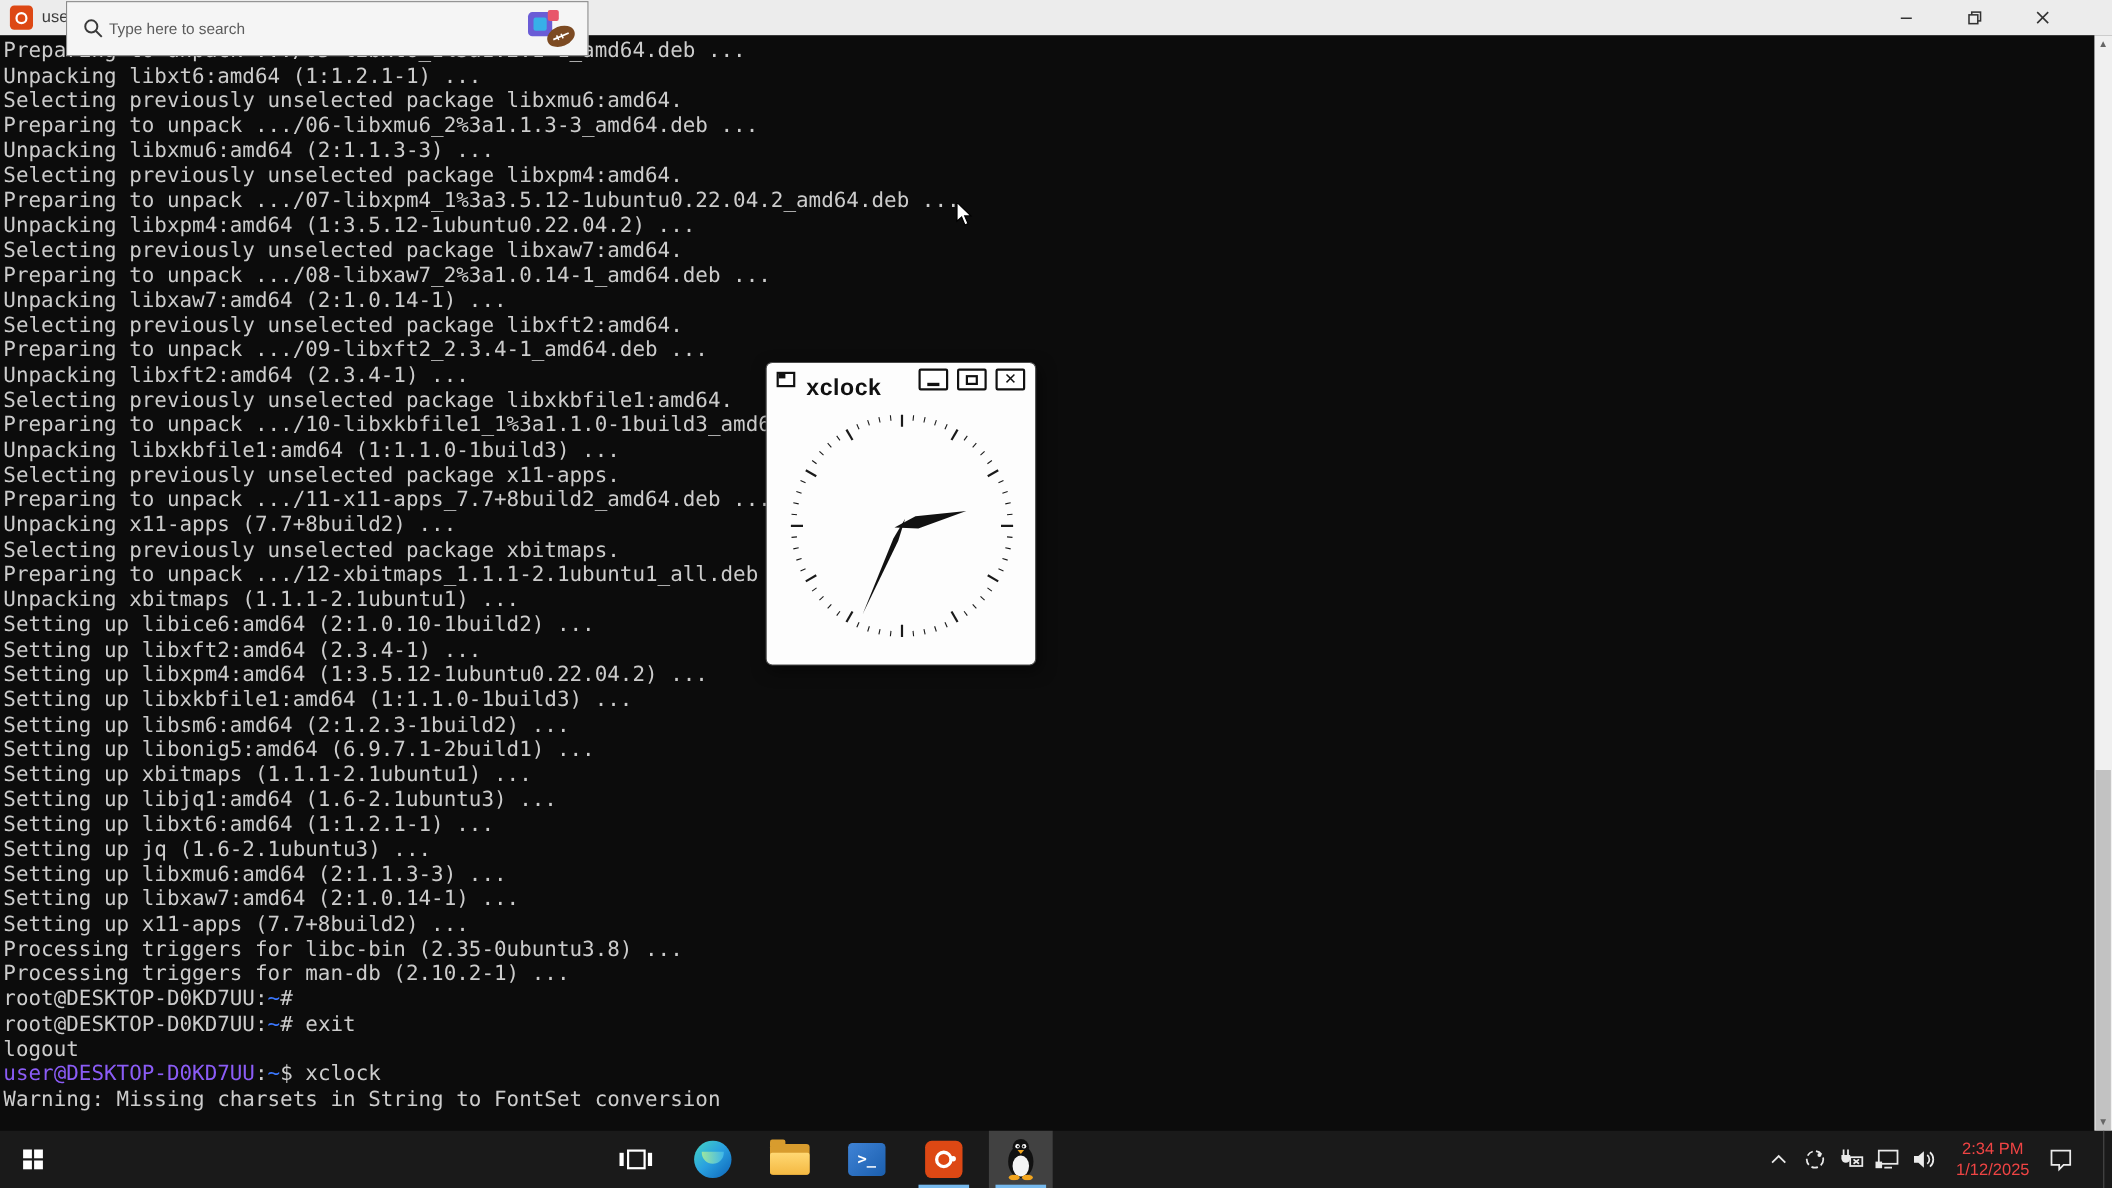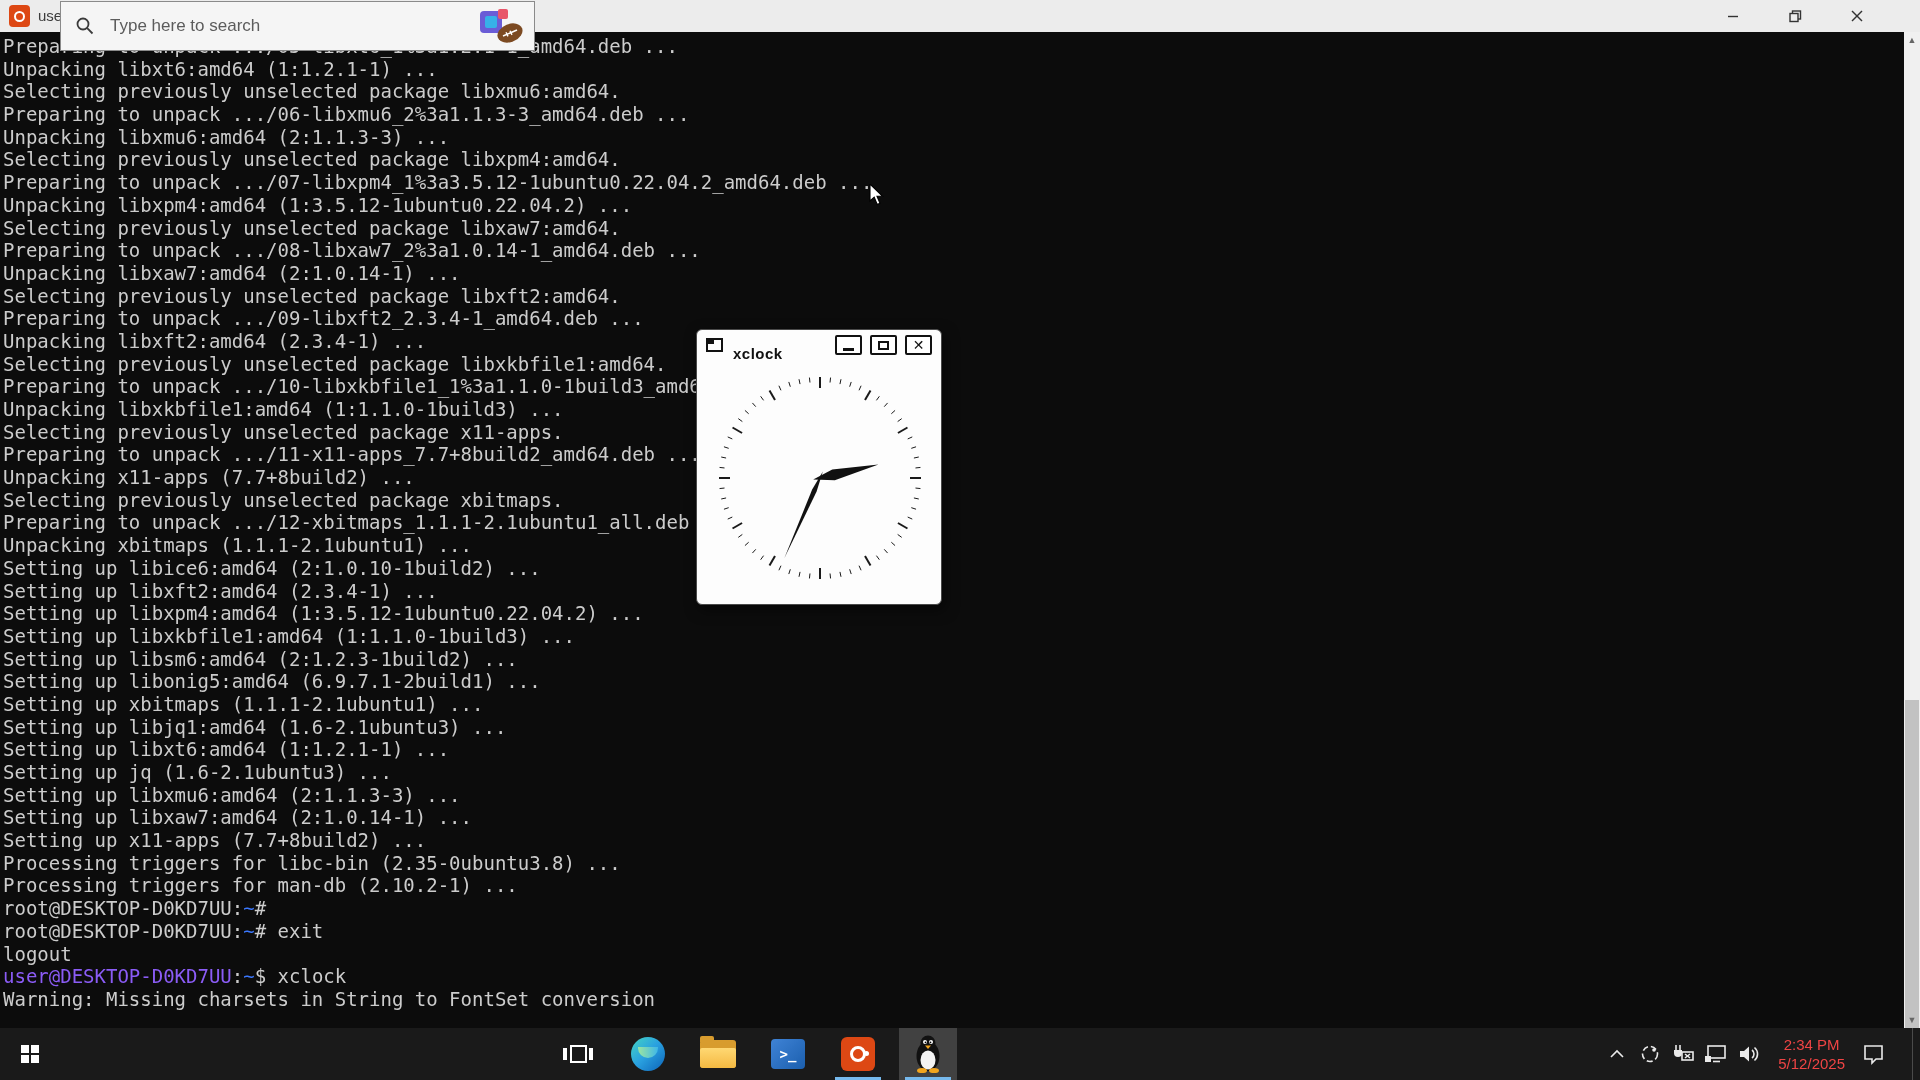--- a/index.html
+++ b/index.html
@@ -25,38 +25,38 @@
   
   .sbar { position:absolute; right:0; top:32px; width:16px; height:996px; background:#f0f0f0; }
   .sarrow { position:absolute; left:0; width:16px; height:16px; color:#666; font-size:9px; text-align:center; line-height:16px; }
   .sthumb { position:absolute; left:1px; width:14px; top:668px; height:328px; background:#c2c2c2; }
 
   
   .xwin { position:absolute; left:696px; top:329px; width:246px; height:276px; background:#fdfdfd; border:1px solid #4a4a4a; border-radius:6px; box-shadow:3px 5px 14px rgba(0,0,0,.5); }
   .xtitle { position:absolute; left:0; top:0; width:100%; height:30px; display:flex; align-items:center; padding:0 9px; }
   .xico { width:17px; height:14px; border:2px solid #111; position:relative; }
   .xico::after { content:""; position:absolute; left:0; top:0; width:6px; height:4px; background:#111; }
-  .xname { font-size:15px; font-weight:bold; color:#111; margin-left:10px; letter-spacing:.5px;margin-top:16px; }
+  .xname { font-size:21px; font-weight:bold; color:#111; margin-left:10px; letter-spacing:.5px;margin-top:16px; }
   .xbtns { margin-left:auto; display:flex; gap:8px; }
   .xb { width:27px; height:20px; border:2px solid #111; border-radius:2px; background:#fff; display:flex; align-items:center; justify-content:center; }
   .xb .minbar { width:11px; height:3px; background:#111; margin-top:9px; }
   .xb .maxbox { width:11px; height:9px; border:2px solid #111; }
   .xb .xx { font-size:14px; font-weight:bold; color:#111; line-height:1; font-family:"DejaVu Sans",sans-serif; }
   .xface { position:absolute; left:0; top:30px; }
 
   
   .cursor { position:absolute; left:869px; top:184px; z-index:50; }
 
   
   .taskbar { position:absolute; left:0; top:1028px; width:1920px; height:52px; background:#1a1a1a; display:flex; align-items:stretch; z-index:40; }
   .startbtn { width:60px; display:flex; align-items:center; justify-content:center; }
   .winlogo { display:grid; grid-template-columns:8px 8px; grid-template-rows:8px 8px; gap:2px; }
   .winlogo span { background:#fff; }
   .searchbox { position:absolute; left:60px; top:1px; width:475px; height:50px; background:#f5f5f5; border:1px solid #8a8a8a; display:flex; align-items:center; }
-  .search-text { font-size:17px; color:#5c5c5c; margin-left:15px; }
+  .search-text { font-size:14px; color:#5c5c5c; margin-left:4px; }
   .hl-ico { position:absolute; right:6px; top:5px; width:52px; height:40px; }
   .appbtns { position:absolute; left:549px; top:1028px; height:52px; display:flex; }
   .tbtn { width:58px; height:52px; margin-right:12px; position:relative; display:flex; align-items:center; justify-content:center; }
   .tbtn.active::after { content:""; position:absolute; left:6px; right:6px; bottom:0; height:3px; background:#76b9ed; }
   .tbtn.focused { background:#414141; }
   .taskview-ico rect { stroke:#fff; fill:none; stroke-width:2; }
   .taskview-ico .side { fill:#fff; stroke:none; }
   .edge-ico { width:34px; height:34px; border-radius:50%; background:linear-gradient(135deg,#45d6c2 0%,#2aa1e0 48%,#0c63b8 100%); position:relative; }
   .edge-ico::after { content:""; position:absolute; left:7px; top:10px; width:20px; height:11px; border-radius:0 0 12px 12px; background:linear-gradient(90deg,#9be5a1,#3fb7e8); }
   .folder-ico { position:relative; width:36px; height:28px; }
@@ -300,21 +300,21 @@
     </div>
     <div class="trayicon">
       <svg width="24" height="22">
         <polygon points="3,8 7,8 12,3.5 12,18.5 7,14 3,14" fill="#eaeaea" stroke="none"></polygon>
         <path d="M15,7 a5,5 0 0 1 0,8"></path>
         <path d="M17.5,4.5 a8.5,8.5 0 0 1 0,13"></path>
       </svg>
     </div>
     <div class="clockblock">
       <div>2:34 PM</div>
-      <div>5/12/2025</div>
+      <div>1/12/2025</div>
     </div>
     <div class="trayicon">
       <svg width="24" height="24">
         <path d="M3,4 h17 v13 h-6 l-4,4 v-4 h-7 z"></path>
       </svg>
     </div>
   </div>
   <div class="showdesk" style="z-index:42;"></div>
 
 </div>

